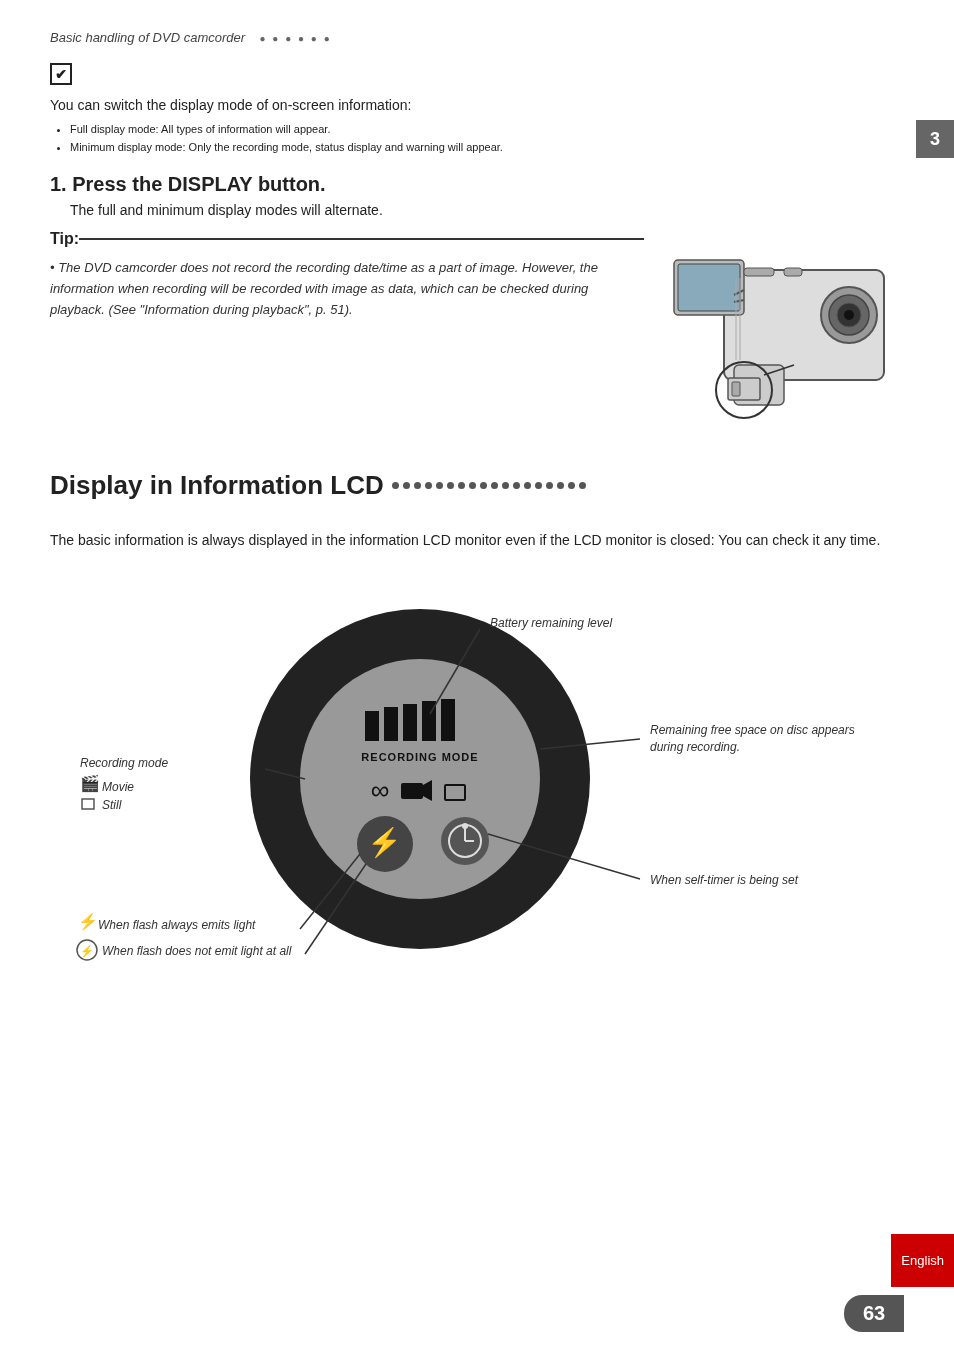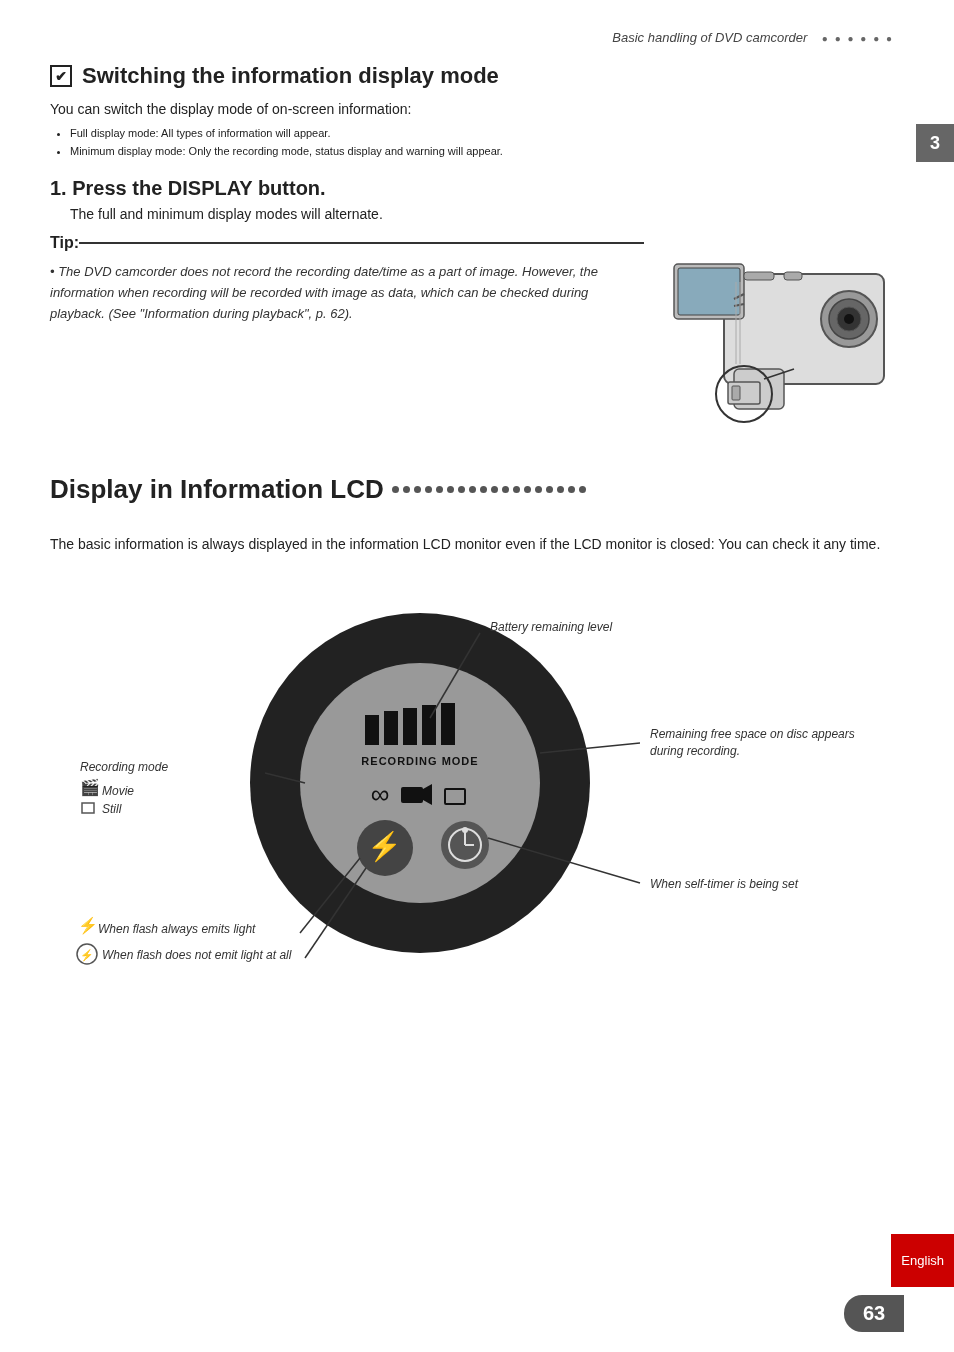--- a/index.html
+++ b/index.html
@@ -15,21 +15,21 @@
 
     .page-container {
       width: 954px;
       min-height: 1352px;
       padding: 30px 50px 60px 50px;
       position: relative;
     }
 
     
     .header-right {
-      text-align: right;
+      text-align: left;
       font-style: italic;
       font-size: 13px;
       color: #444;
       margin-bottom: 18px;
       padding-right: 10px;
     }
 
     .dots-decoration {
       display: inline-block;
       letter-spacing: 2px;
@@ -191,21 +191,20 @@
 <div class="page-container">
 
   <div class="header-right">
     <span>Basic handling of DVD camcorder</span>
     &nbsp;&nbsp;
     <span class="dots-decoration">● ● ● ● ● ●</span>
   </div>
 
   <div class="section-title">
     <span class="checkbox-icon">✔</span>
-    <span>Switching the information display mode</span>
   </div>
 
   <p class="intro-text">You can switch the display mode of on-screen information:</p>
 
   <ul class="bullet-list">
     <li>
       <span>Full display mode: All types of information will appear.</span>
     </li>
     <li>
       <span>Minimum display mode: Only the recording mode, status display and warning will appear.</span>
@@ -214,21 +213,21 @@
 
   <p class="step-header">1.  Press the DISPLAY button.</p>
   <p class="step-desc">The full and minimum display modes will alternate.</p>
 
   <div class="tip-section">
     <div class="tip-left">
       <div class="tip-label">
         <strong>Tip:</strong>
         <span class="tip-line"></span>
       </div>
-      <p class="tip-text">The DVD camcorder does not record the recording date/time as a part of image. However, the information when recording will be recorded with image as data, which can be checked during playback. (See "Information during playback", p. 62).</p>
+      <p class="tip-text">The DVD camcorder does not record the recording date/time as a part of image. However, the information when recording will be recorded with image as data, which can be checked during playback. (See "Information during playback", p. 51).</p>
     </div>
 
     <div class="camera-svg-container">
       <svg viewBox="0 0 240 200" width="240" height="200" xmlns="http://www.w3.org/2000/svg">
 
         <rect x="60" y="40" width="160" height="110" rx="8" ry="8" fill="#ddd" stroke="#555" stroke-width="2"></rect>
 
         <rect x="10" y="30" width="70" height="55" rx="4" ry="4" fill="#bbb" stroke="#555" stroke-width="1.5"></rect>
         <rect x="14" y="34" width="62" height="47" rx="2" ry="2" fill="#8ab" stroke="#444" stroke-width="1"></rect>
 

